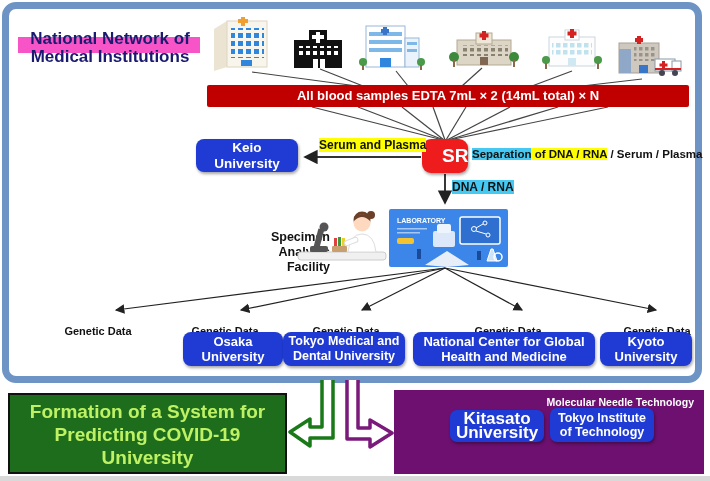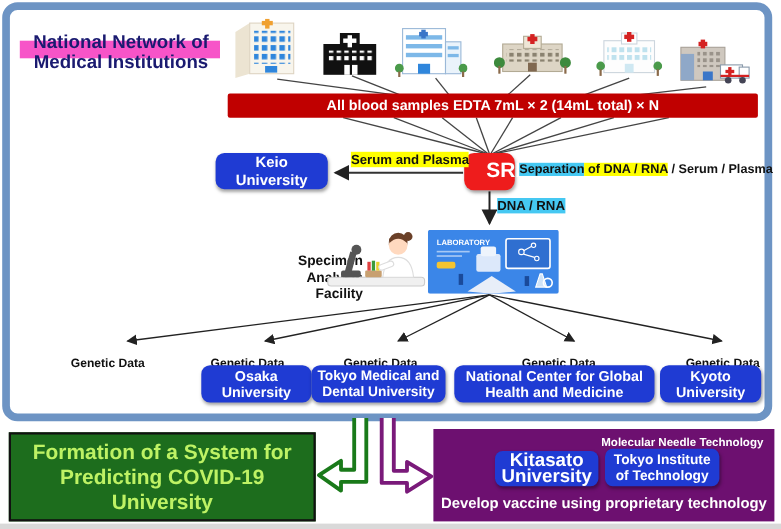--- a/index.html
+++ b/index.html
@@ -308,18 +308,17 @@
   <div class="abs purplebox z2">
     <div class="pb-header">Molecular Needle Technology</div>
     <div class="bluebox pb-kitasato">
       <span>Kitasato</span>
       <span>University</span>
     </div>
     <div class="bluebox pb-tokyo">
       <span>Tokyo Institute</span>
       <span>of Technology</span>
     </div>
-    <div class="pb-footer">Develop vaccine using proprietary technology</div>
   </div>
 
   <div class="abs edge"></div>
 
 </div>
 
 </body></html>

